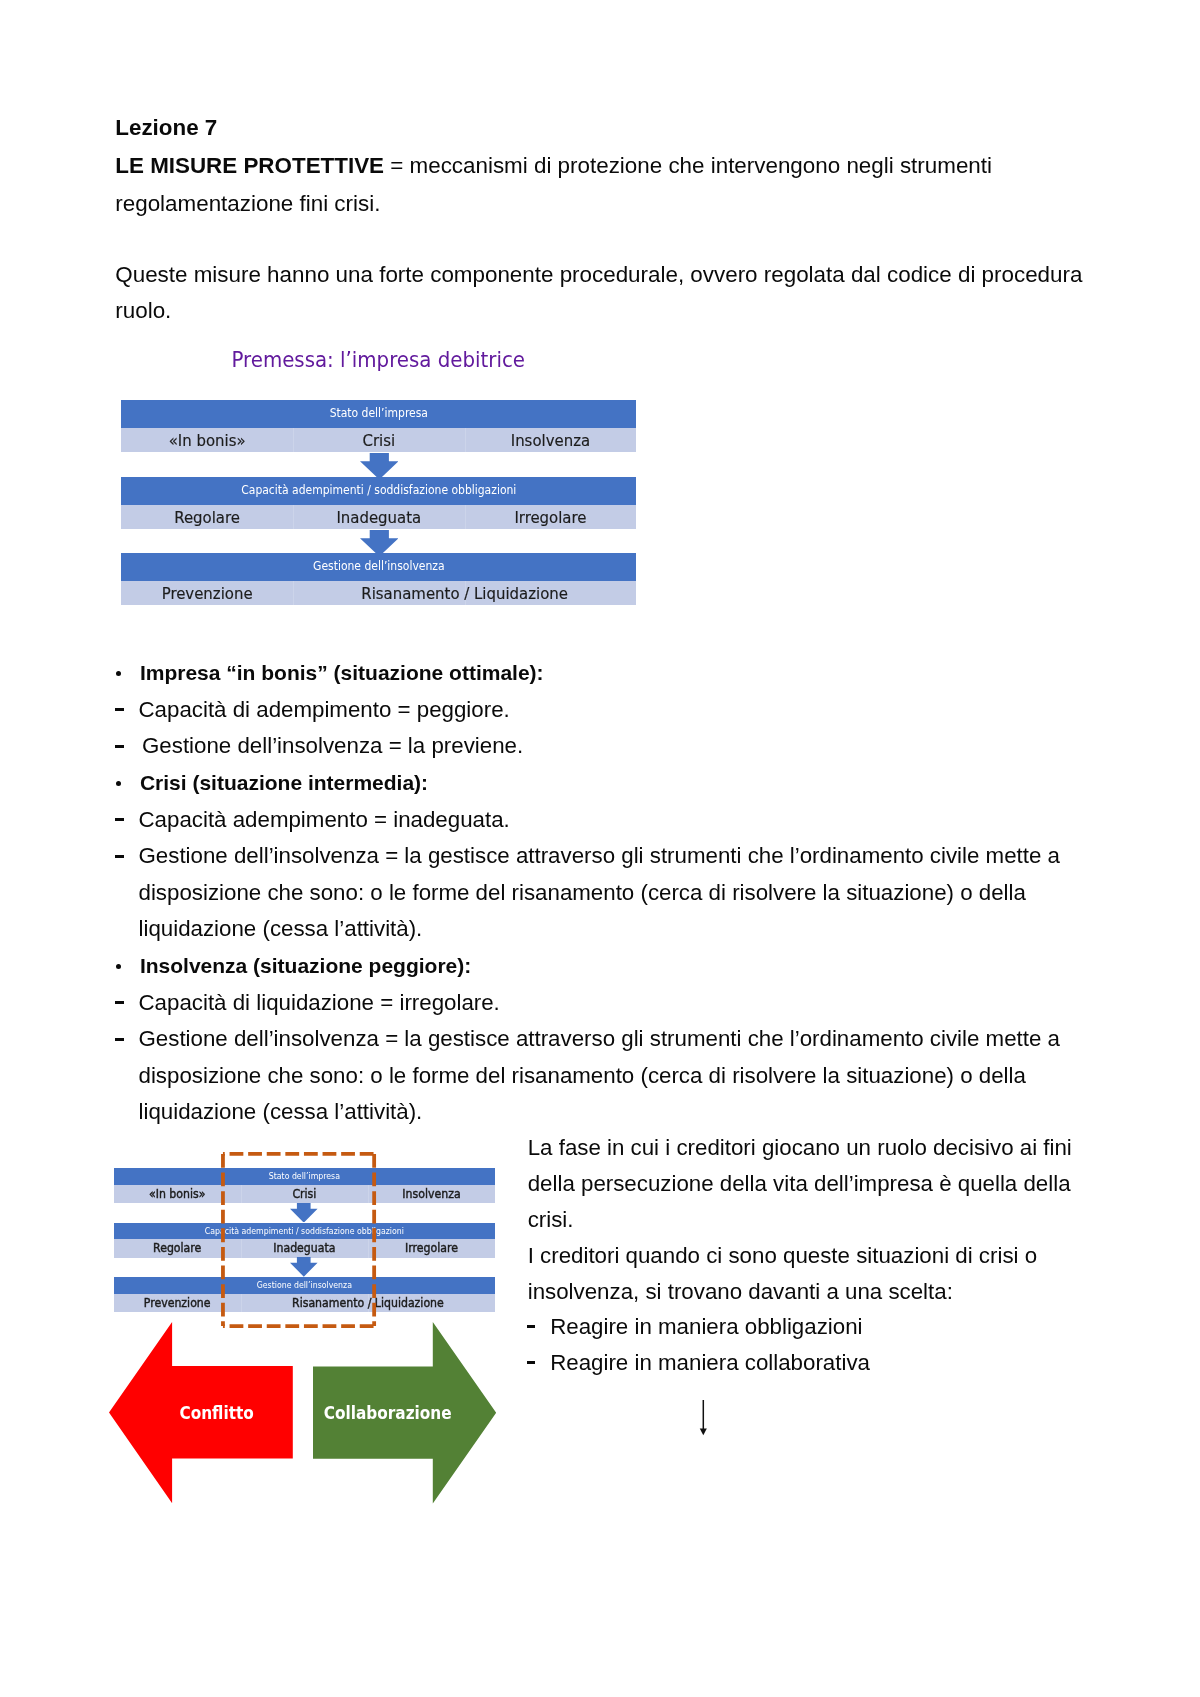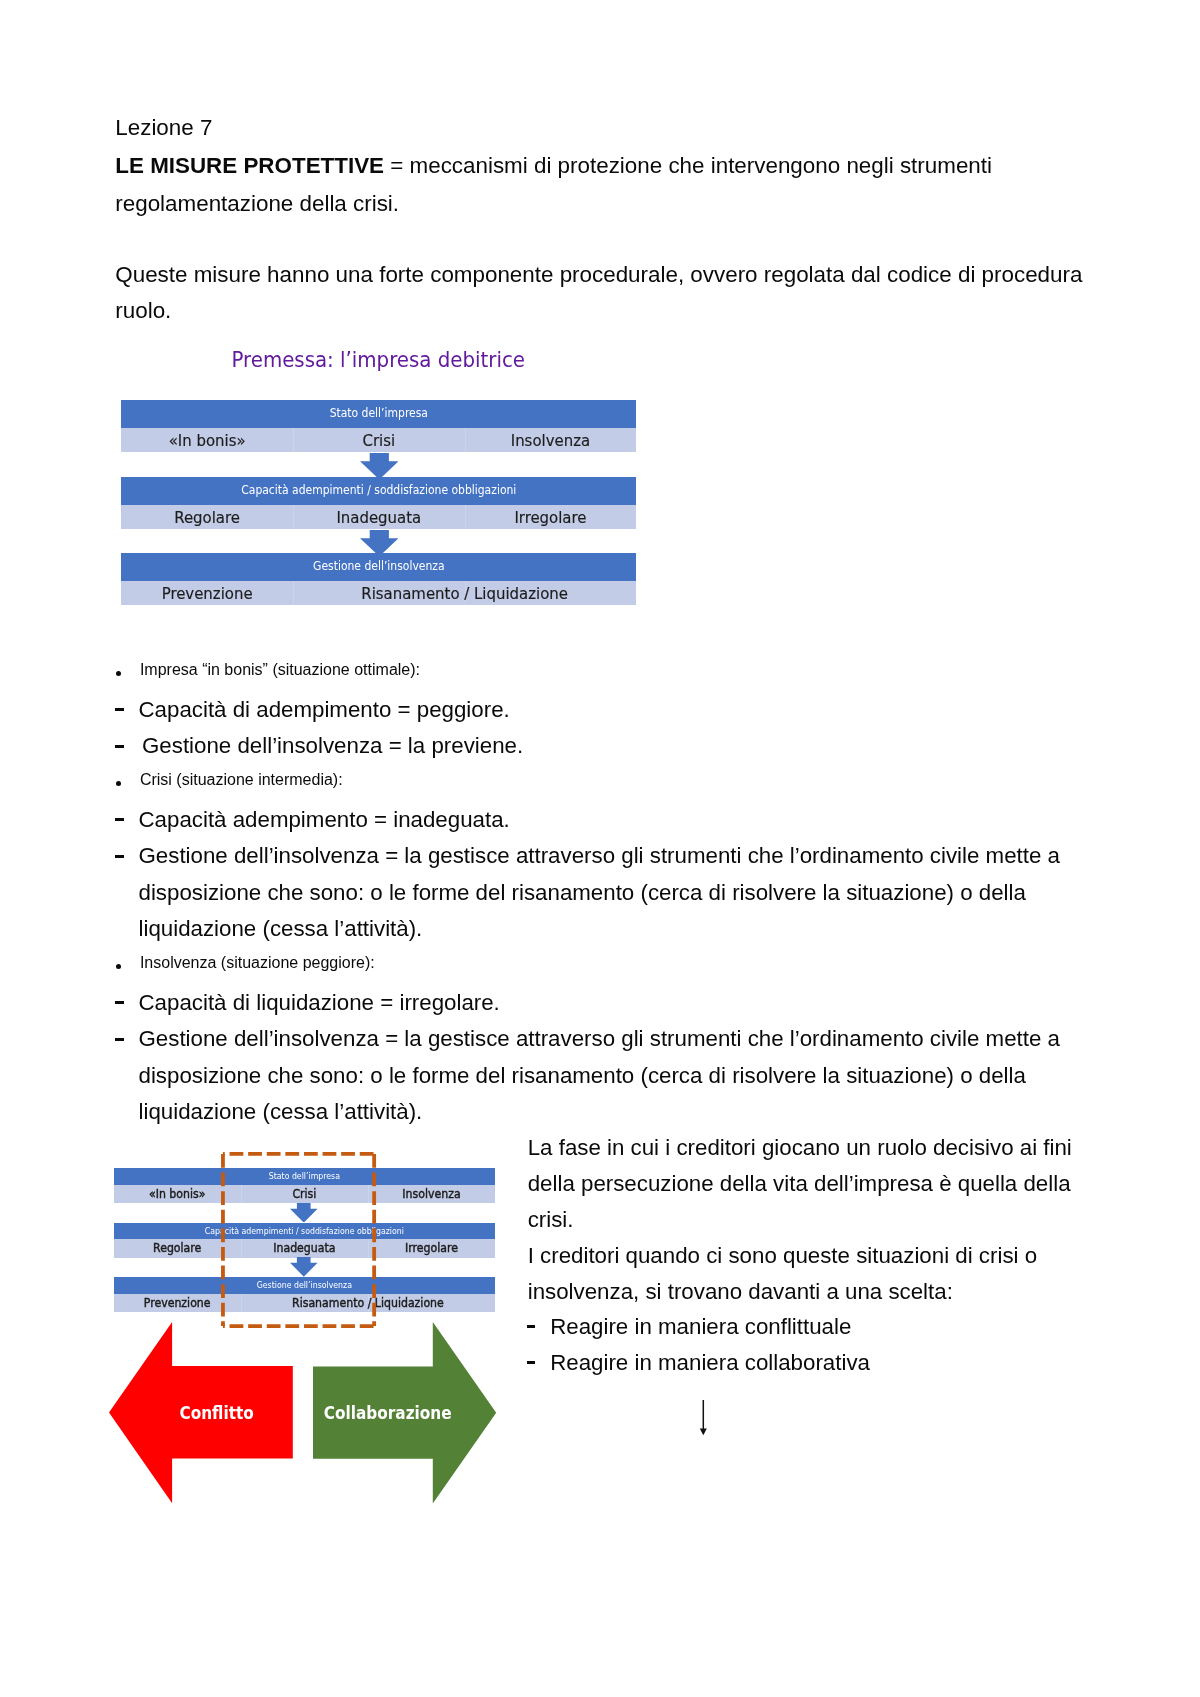--- a/index.html
+++ b/index.html
@@ -8,23 +8,23 @@
        font-family:"Liberation Sans",sans-serif;color:#000;
 }
   .page{position:absolute;left:0;top:0;width:1200px;height:1697px;background:#fff;
          filter:blur(0.001px);}
   .ln,.mk,#caption,.flow .hdr,.flow .cl,#fig2 .f2hdr,#fig2 .f2cl,
   #fig2 .f2lbl{filter:blur(0.001px);}
   #rc-arrow{position:absolute;}
 
   
   .ln{position:absolute;font-size:22.3px;line-height:1;white-space:pre;color:#0a0a0a;}
-  .ln.b{font-weight:normal;}
+  .ln.b{font-weight:bold;}
   .bold{font-weight:bold;}
-  .ln.bs{font-weight:normal;font-size:16px;}
+  .ln.bs{font-weight:bold;font-size:21px;}
   .ln.lg{font-size:22.4px;}
   .mkdot{position:absolute;width:5px;height:5px;border-radius:50%;background:#0a0a0a;}
   .mkdash{position:absolute;width:8.2px;height:3px;background:#0a0a0a;}
 
   
   #caption{position:absolute;font-family:"DejaVu Sans Condensed","DejaVu Sans",sans-serif;
            font-size:22px;line-height:1;color:#621A9D;white-space:pre;}
 
   
   .flow{position:absolute;}
@@ -55,21 +55,21 @@
        font-family:"DejaVu Sans Condensed","DejaVu Sans",sans-serif;font-size:17px;font-weight:bold;}
 </style>
 </head>
 <body>
 
 <div class="page">
 
   <div class="ln b lg" style="left:115.3px;top:116.9px">Lezione 7</div>
 
   <div class="ln lg" style="left:115.3px;top:155.2px"><span class="bold">LE MISURE PROTETTIVE</span><span> = meccanismi di protezione che intervengono negli strumenti</span></div>
-  <div class="ln lg" style="left:115.3px;top:192.8px">regolamentazione della crisi.</div>
+  <div class="ln lg" style="left:115.3px;top:192.8px">regolamentazione fini crisi.</div>
 
   <div class="ln lg" style="left:115.3px;top:263.8px">Queste misure hanno una forte componente procedurale, ovvero regolata dal codice di procedura</div>
   <div class="ln lg" style="left:115.3px;top:299.7px">ruolo.</div>
 
   <div id="caption" style="left:231.5px;top:348.9px">Premessa: l’impresa debitrice</div>
 
   <div class="flow" id="flow1" style="left:121.3px;top:400.3px;width:515px;height:205px">
 
     <div class="hdr" style="left:0;top:0;width:515px;height:27.6px;line-height:27.6px">Stato dell’impresa</div>
     <div class="band" style="left:0;top:27.6px;width:515px;height:24.4px"></div>
@@ -168,21 +168,21 @@
       </svg>
     <div class="f2lbl" style="left:210.2px;top:265.0px">Collaborazione</div>
   </div>
 
   <div class="ln" style="left:527.7px;top:1136.6px">La fase in cui i creditori giocano un ruolo decisivo ai fini</div>
   <div class="ln" style="left:527.7px;top:1172.6px">della persecuzione della vita dell’impresa è quella della</div>
   <div class="ln" style="left:527.7px;top:1208.6px">crisi.</div>
   <div class="ln" style="left:527.7px;top:1280.6px">insolvenza, si trovano davanti a una scelta:</div>
   <div class="ln" style="left:527.7px;top:1244.6px">I creditori quando ci sono queste situazioni di crisi o</div>
   <div class="mkdash" style="left:527.3px;top:1325.2px"></div>
-  <div class="ln" style="left:550.2px;top:1316.2px">Reagire in maniera conflittuale</div>
+  <div class="ln" style="left:550.2px;top:1316.2px">Reagire in maniera obbligazioni</div>
   <div class="mkdash" style="left:527.3px;top:1361.3px"></div>
   <div class="ln" style="left:550.2px;top:1352.4px">Reagire in maniera collaborativa</div>
   <svg id="rc-arrow" style="left:699.3px;top:1398.7px" width="9" height="38" viewBox="0 0 9 38">
     <path d="M4.3 1 V31" stroke="#111" stroke-width="1.5" fill="none"></path>
     <path d="M4.3 36.3 L0.75 29.6 H7.85 Z" fill="#111"></path>
   </svg>
 
 </div>
 
 </body></html>

